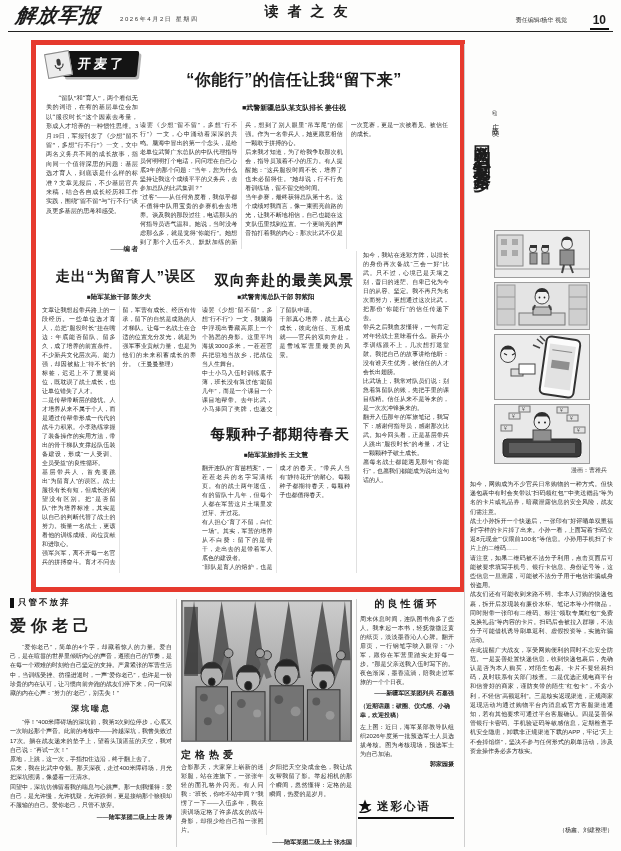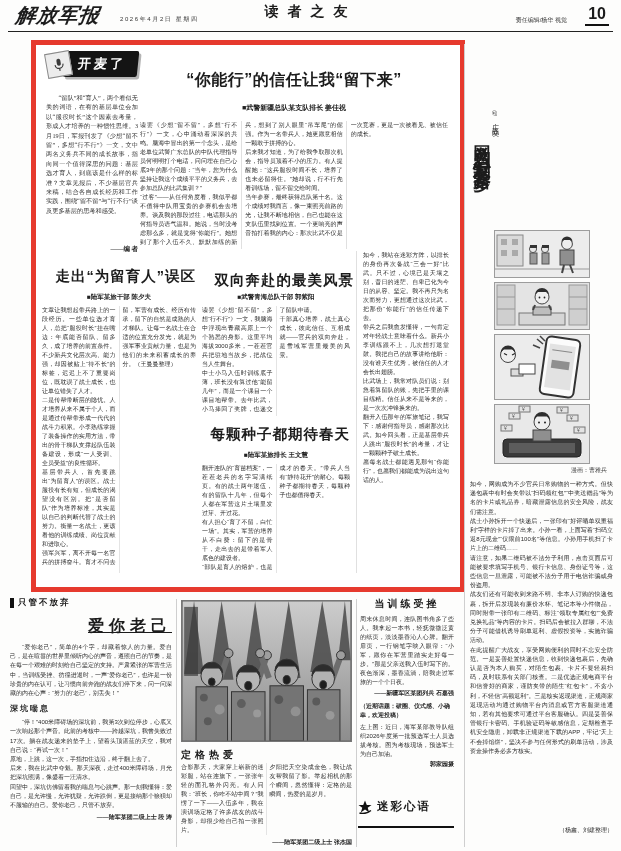--- a/index.html
+++ b/index.html
@@ -7,22 +7,22 @@
         font-family:"Liberation Sans",sans-serif;color:#1c1c1c;overflow:hidden;}
 
   
   .mast{position:absolute;left:8px;top:0;right:8px;height:31px;border-bottom:1px solid #222;}
   .logo{position:absolute;left:8px;top:2px;font-family:"DejaVu Serif",serif;font-weight:700;
         font-style:italic;font-size:20px;transform:skewX(-8deg);letter-spacing:1px;}
   .mdate{position:absolute;left:112px;top:15px;font-size:6px;letter-spacing:1.6px;color:#333;}
   .msection{position:absolute;left:50%;top:3px;transform:translateX(-50%);
         font-size:14px;font-weight:900;letter-spacing:9px;}
   .medit{position:absolute;right:46px;top:16px;font-size:6px;color:#333;}
-  .mpage{position:absolute;right:4px;top:1px;font-size:16px;font-weight:700;
-        border-bottom:2px solid #111;padding:4px 3px 1px 3px;}
+  .mpage{position:absolute;right:4px;top:1px;font-size:12px;font-weight:700;
+        border-bottom:2px solid #111;padding:12px 3px 1px 3px;}
 
   
   .redbox{position:absolute;left:31px;top:40px;width:424px;height:542px;border:5px solid #e63a2e;background:#fff;}
   .badge{position:absolute;left:10px;top:6px;display:flex;align-items:center;}
   .badge .paper{width:23px;height:23px;background:#ececec;border:1px solid #8a8a8a;
         transform:rotate(-10deg);display:flex;align-items:center;justify-content:center;z-index:1;}
   .badge .bk{background:#141414;color:#fff;font-size:13px;font-weight:900;letter-spacing:3px;
         padding:4px 12px 4px 14px;margin-left:-7px;transform:skewX(-6deg);border-radius:2px;
         box-shadow:2.5px 2.5px 0 #b5b5b5;}
   .note{position:absolute;left:10px;top:48px;width:92px;height:150px;font-size:6.2px;line-height:9.4px;
@@ -55,45 +55,45 @@
   .panel{display:block;margin:4px auto 0 auto;border:1px solid #9c9c9c;background:#efefef;}
   .comiccap{font-size:6px;color:#444;text-align:right;padding:2px 6px 0 0;}
   .sbbody{margin-top:5px;font-size:6px;line-height:9.2px;text-align:justify;white-space:pre-line;
         color:#2b2b2b;height:344px;overflow:hidden;}
   .sbend{font-size:6px;text-align:right;color:#2b2b2b;margin-top:2px;}
 
   
   .topic{position:absolute;left:10px;top:597px;width:162px;height:252px;overflow:hidden;}
   .topichead{display:flex;align-items:center;gap:4px;font-size:8.5px;font-weight:900;letter-spacing:2px;}
   .topichead .bar{width:4px;height:10px;background:#111;}
-  .topictitle{font-family:"DejaVu Serif",serif;font-size:16px;font-weight:900;text-align:right;
-        letter-spacing:5px;margin:7px 0 6px 0;text-decoration:underline;}
+  .topictitle{font-family:"DejaVu Serif",serif;font-size:16px;font-weight:900;text-align:left;
+        letter-spacing:5px;margin:7px 0 6px 0;}
   .topicintro,.topicbody{font-size:6px;line-height:9.2px;text-align:justify;white-space:pre-line;
         color:#2b2b2b;text-indent:2em;}
-  .topicsub{font-size:8px;font-weight:900;letter-spacing:2px;margin:5px 0 4px 0;}
+  .topicsub{font-size:8px;font-weight:900;text-align:center;letter-spacing:2px;margin:5px 0 4px 0;}
   .topicsign{font-size:6px;font-weight:700;text-align:right;margin-top:3px;}
 
   .photo{position:absolute;left:181px;top:600px;width:171px;height:142px;border:1px solid #777;box-sizing:border-box;}
   .pstitle{position:absolute;left:181px;top:748px;width:171px;text-align:left;
         font-size:10px;font-weight:900;letter-spacing:4px;}
   .psbody{position:absolute;left:181px;top:763px;width:171px;height:72px;overflow:hidden;
         column-count:2;column-gap:6px;column-fill:auto;column-rule:1px solid #e4e4e4;
         font-size:6px;line-height:9px;text-align:justify;white-space:pre-line;color:#2b2b2b;}
   .pssign{position:absolute;left:181px;top:838px;width:171px;font-size:6px;font-weight:700;text-align:right;}
 
   .ink{position:absolute;left:360px;top:597px;width:94px;height:196px;overflow:hidden;}
   .inktitle{font-size:10px;font-weight:900;text-align:center;letter-spacing:3px;margin-bottom:4px;}
   .inkbody{font-size:6px;line-height:9px;text-align:justify;white-space:pre-line;color:#2b2b2b;}
   .inksign{font-size:6px;font-weight:700;text-align:right;margin:2px 0 4px 0;}
   .inknote{font-size:6px;line-height:9px;font-weight:700;color:#2b2b2b;}
   .inkpn{font-size:6px;line-height:9px;text-align:justify;color:#2b2b2b;margin-top:3px;}
   .inkcr{font-size:6px;text-align:right;font-weight:700;margin-top:1px;}
 
-  .mist{position:absolute;left:358px;top:799px;width:96px;display:flex;align-items:center;gap:5px;
-        font-size:11.5px;font-weight:900;letter-spacing:2px;border-bottom:2px solid #111;padding-bottom:12px;}
+  .mist{position:absolute;left:358px;top:799px;width:96px;display:flex;align-items:flex-start;gap:5px;
+        font-size:11.5px;font-weight:900;letter-spacing:2px;border-bottom:2px solid #111;padding-bottom:3px;}
 
   .vr{position:absolute;width:1px;background:#cfcfcf;}
 </style>
 </head>
 <body>
 
 <div class="page">
 
   <header class="mast">
     <span class="logo">解放军报</span>
@@ -328,21 +328,21 @@
     </g>
     <rect x="0" y="0" width="171" height="142" fill="none" stroke="#666"></rect>
   </svg>
 
   <div class="pstitle">定格热爱</div>
   <div class="psbody">合影那天，大家穿上崭新的迷彩服，站在连旗下，一张张年轻的面孔格外闪亮。有人问我：“班长，你咋不站中间？”我愣了一下——入伍多年，我在演训场定格了许多战友的战斗身影，却很少给自己拍一张照片。
 夕阳把天空染成金色，我让战友帮我留了影。举起相机的那个瞬间，忽然懂得：定格的是瞬间，热爱的是岁月。</div>
   <div class="pssign">——陆军某团二级上士 张杰国</div>
 
   <section class="ink">
-    <div class="inktitle">当训练受挫</div>
+    <div class="inktitle">的良性循环</div>
     <div class="inkbody">周末休息时间，连队图书角多了些人。我拿起一本书，轻抚微微泛黄的纸页，淡淡墨香沁人心脾。翻开扉页，一行钢笔字映入眼帘：“小军，愿你在军营里踏实走好每一步。”那是父亲送我入伍时写下的。夜色渐深，墨香流淌，陪我走过军旅的一个个日夜。</div>
     <div class="inksign">——新疆军区某团列兵 石嘉强</div>
     <div class="inknote">（近期话题：破圈、仪式感、小确幸，欢迎投稿）</div>
     <div class="inkpn">左上图：近日，海军某部教导队组织2026年度第一批预选军士人员选拔考核。图为考核现场，预选军士为自己加油。</div>
     <div class="inkcr">郭家园摄</div>
   </section>
 
   <div class="mist">
     <svg width="14" height="14" viewBox="0 0 14 14">
       <polygon points="7,0.5 8.8,4.9 13.5,4.9 9.7,7.8 11.2,12.4 7,9.6 2.8,12.4 4.3,7.8 0.5,4.9 5.2,4.9" fill="#111"></polygon>

